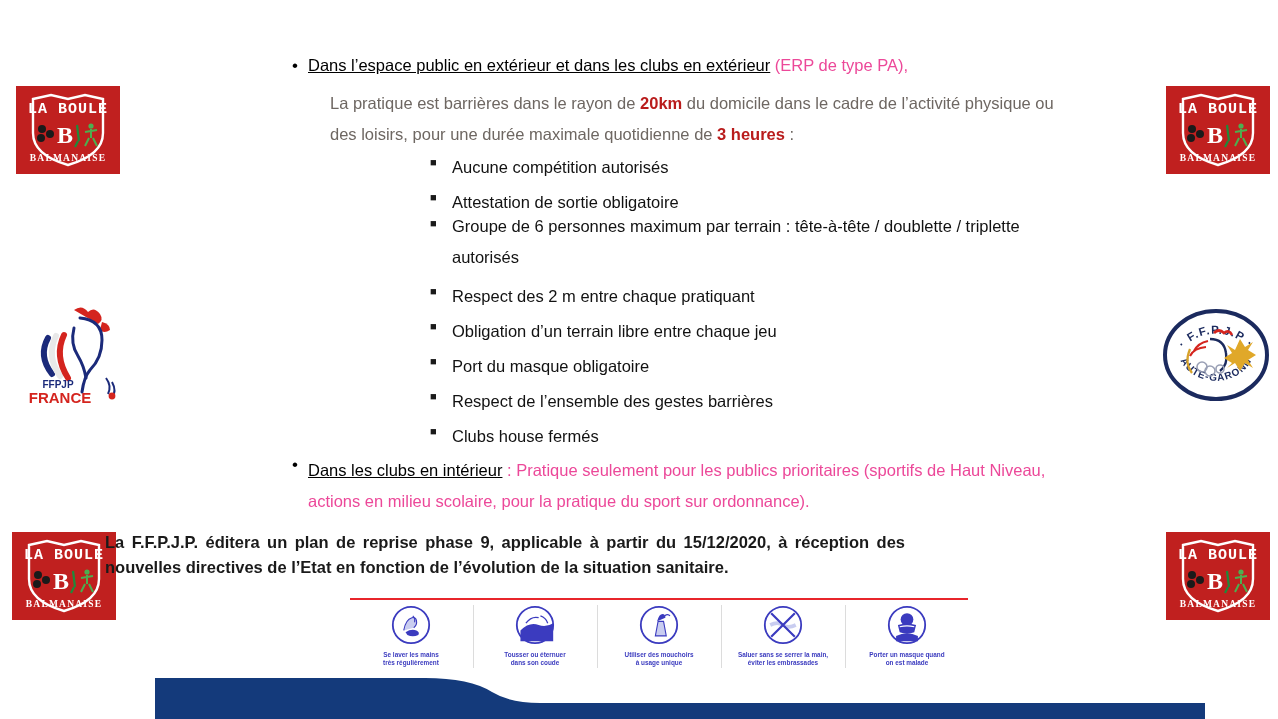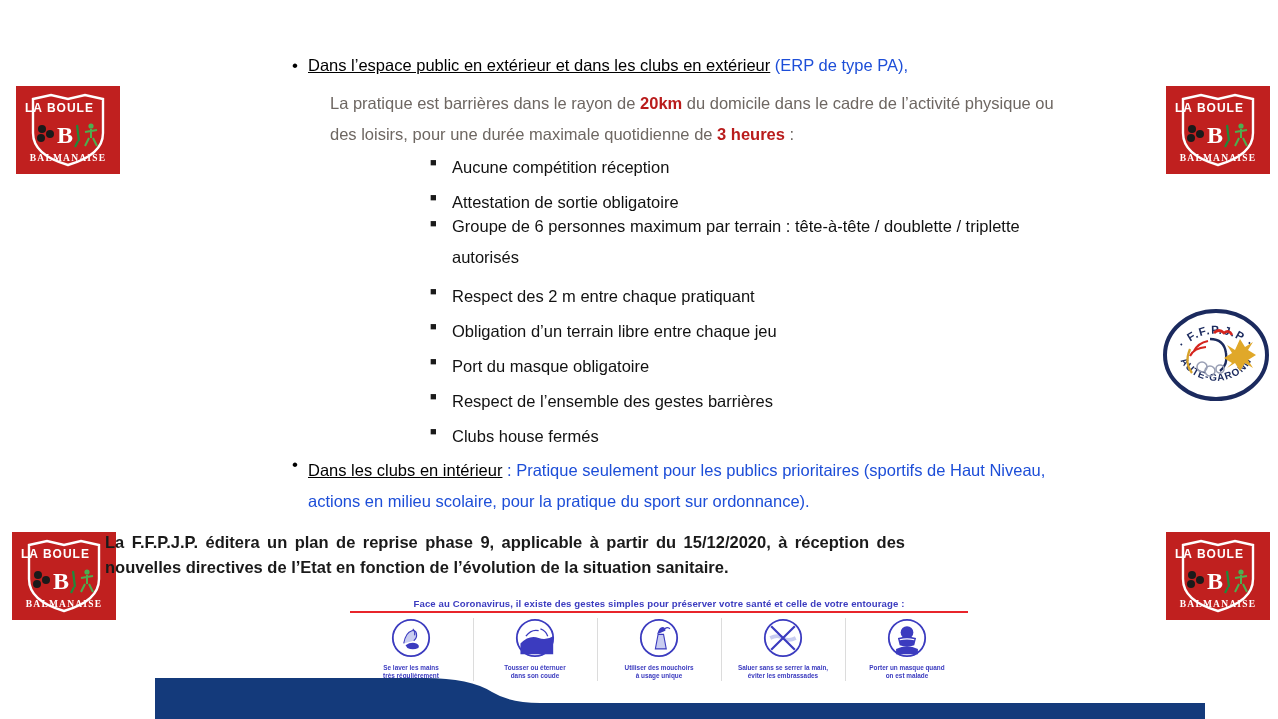--- a/index.html
+++ b/index.html
@@ -12,23 +12,23 @@
     -webkit-font-smoothing:antialiased;
   }
   .page{position:absolute;inset:0;}
 
   
   .logo{position:absolute;}
   .boule-logo{width:104px;height:88px;background:#c0201f;
     display:flex;align-items:center;justify-content:center;}
   .boule-inner{position:relative;width:86px;height:74px;}
   .shield{position:absolute;inset:0;}
-  .boule-top{position:absolute;top:8px;left:0;width:100%;
-    font-size:12px;font-weight:bold;color:#ffffff;letter-spacing:1px;
-    font-family:Liberation Sans, sans-serif;}
+  .boule-top{position:absolute;top:8px;left:0;width:100%;text-align:center;
+    font-size:15px;font-weight:bold;color:#ffffff;letter-spacing:1px;
+    font-family:Liberation Mono, monospace;}
   .boule-bottom{position:absolute;bottom:4px;left:0;width:100%;text-align:center;
     font-size:9.5px;font-weight:bold;color:#ffffff;letter-spacing:1.2px;
     font-family:"Liberation Serif",serif;}
   .boule-mid{position:absolute;top:26px;left:0;width:100%;height:30px;}
 
   .france-logo{width:112px;height:112px;}
   .hg-logo{width:108px;height:100px;}
 
   .doc-title{
     text-align:center;
@@ -38,21 +38,21 @@
     font-family:"Liberation Sans", sans-serif;
     letter-spacing:-0.2px;
     position:absolute;left:110px;top:9px;width:810px;
   }
 
   .bullet-row{position:absolute;display:flex;}
   .dot{width:16px;flex:0 0 16px;color:#000;font-size:17px;line-height:20px;text-align:left;}
   .sq{width:22px;flex:0 0 22px;color:#1a1a1a;font-size:11px;line-height:24px;}
 
   .lead{color:#000;font-weight:normal;text-decoration:underline;font-size:16.5px;}
-  .gray{color:#1d4ed8;font-size:16.5px;}
+  .gray{color:#ec4899;font-size:16.5px;}
   .body-txt{color:#6e6762;font-size:16.5px;line-height:31px;}
   .body-txt b{color:#b91c1c;font-weight:bold;}
   .sub-txt{color:#121212;font-size:16.5px;line-height:35px;}
 
   .concl{
     position:absolute;left:105px;top:530px;width:800px;
     font-size:16.5px;font-weight:bold;color:#1a1a1a;line-height:24.5px;
     text-align:justify;
   }
 
@@ -90,20 +90,35 @@
           <text x="40" y="24" font-size="24" font-family="Liberation Serif, serif" font-weight="bold" fill="#ffffff" text-anchor="middle">B</text>
           <path d="M52 6 L54 22 M53 22 L50 28" stroke="#1f8a3b" stroke-width="2.2" fill="none"></path>
           <circle cx="66" cy="7" r="2.6" fill="#4caf50"></circle>
           <path d="M66 10 L66 19 M60 13 L72 11 M64 19 L60 27 M68 19 L72 27" stroke="#4caf50" stroke-width="2" fill="none"></path>
         </svg>
       </div>
       <div class="boule-bottom">BALMANAISE</div>
     </div>
   </div>
 
+  <div class="logo france-logo" style="left:18px;top:298px;">
+    <svg viewBox="0 0 112 112" width="112" height="112">
+      <path d="M30 40 Q20 58 34 76" stroke="#1b2a7a" stroke-width="6" fill="none" stroke-linecap="round"></path>
+      <path d="M38 38 Q28 58 42 78" stroke="#e8e8e8" stroke-width="6" fill="none" stroke-linecap="round"></path>
+      <path d="M46 37 Q36 58 50 80" stroke="#d4241e" stroke-width="6" fill="none" stroke-linecap="round"></path>
+      <path d="M56 12 q8 -6 14 2 q6 -6 12 2 q4 6 -2 10" fill="#d4241e"></path>
+      <path d="M84 24 q8 2 8 8 q-6 4 -10 0" fill="#d4241e"></path>
+      <path d="M62 20 q22 2 22 22 q0 18 -12 30 q-6 7 -8 22" stroke="#1b2a7a" stroke-width="3" fill="none" stroke-linecap="round"></path>
+      <path d="M56 30 q-4 16 4 28 q6 10 8 22" stroke="#1b2a7a" stroke-width="3" fill="none" stroke-linecap="round"></path>
+      <path d="M88 80 q6 8 2 16 M94 84 q5 9 0 16" stroke="#1b2a7a" stroke-width="2" fill="none"></path>
+      <circle cx="94" cy="98" r="3.4" fill="#d4241e"></circle>
+      <text x="40" y="90" font-size="10" font-weight="bold" font-family="Liberation Sans, sans-serif" fill="#1b2a7a" text-anchor="middle">FFPJP</text>
+      <text x="42" y="105" font-size="15" font-weight="bold" font-family="Liberation Sans, sans-serif" fill="#d4241e" text-anchor="middle">FRANCE</text>
+    </svg>
+  </div>
 
   <div class="logo boule-logo" style="left:12px;top:532px;">
     <div class="boule-inner">
       <svg class="shield" viewBox="0 0 86 74">
         <path d="M8 6 L26 2 L43 6 L60 2 L78 6 L78 40 Q78 62 43 72 Q8 62 8 40 Z" fill="none" stroke="#ffffff" stroke-width="2.4"></path>
       </svg>
       <div class="boule-top">LA BOULE</div>
       <div class="boule-mid">
         <svg viewBox="0 0 86 30" width="86" height="30">
           <circle cx="17" cy="10" r="4" fill="#1a1a1a"></circle>
@@ -192,21 +207,21 @@
       <span class="lead">Dans l’espace public en extérieur et dans les clubs en extérieur</span><span class="gray"> (ERP de type PA),</span>
     </div>
   </div>
 
   <div class="body-txt" style="position:absolute;left:330px;top:88px;width:740px;">
     <span>La pratique est barrières dans le rayon de </span><b>20km</b><span> du domicile dans le cadre de l’activité physique ou des loisirs, pour une durée maximale quotidienne de </span><b>3 heures</b><span> :</span>
   </div>
 
   <div class="bullet-row" style="left:430px;top:150px;width:640px;">
     <div class="sq">■</div>
-    <div class="sub-txt" style="flex:1;">Aucune compétition réception</div>
+    <div class="sub-txt" style="flex:1;">Aucune compétition autorisés</div>
   </div>
   <div class="bullet-row" style="left:430px;top:185px;width:640px;">
     <div class="sq">■</div>
     <div class="sub-txt" style="flex:1;">Attestation de sortie obligatoire</div>
   </div>
   <div class="bullet-row" style="left:430px;top:211px;width:640px;">
     <div class="sq">■</div>
     <div class="sub-txt" style="flex:1;line-height:31px;">Groupe de 6 personnes maximum par terrain : tête-à-tête / doublette / triplette autorisés</div>
   </div>
   <div class="bullet-row" style="left:430px;top:279px;width:640px;">
@@ -233,21 +248,20 @@
   <div class="bullet-row" style="left:292px;top:455px;width:780px;">
     <div class="dot">•</div>
     <div style="flex:1;line-height:31px;">
       <span class="lead">Dans les clubs en intérieur</span><span class="gray"> : Pratique seulement pour les publics prioritaires (sportifs de Haut Niveau, actions en milieu scolaire, pour la pratique du sport sur ordonnance).</span>
     </div>
   </div>
 
   <div class="concl">La F.F.P.J.P. éditera un plan de reprise phase 9, applicable à partir du 15/12/2020, à réception des nouvelles directives de l’Etat en fonction de l’évolution de la situation sanitaire.</div>
 
   <div class="covid" style="left:348px;top:596px;width:622px;">
-    <div class="covid-head">Face au Coronavirus, il existe des gestes simples pour préserver votre santé et celle de votre entourage :</div>
     <div class="covid-rule"></div>
     <div class="covid-icons">
 
       <div class="covid-item">
         <svg viewBox="0 0 44 44" width="40" height="40">
           <circle cx="22" cy="22" r="20" fill="#ffffff" stroke="#3b3bbf" stroke-width="2"></circle>
           <path d="M14 28 q2 -12 9 -14 q4 -1 5 3 q1 5 -3 8" fill="#c9cdf0" stroke="#3b3bbf" stroke-width="1.2"></path>
           <path d="M16 30 q6 -4 12 -2 q4 2 2 5 q-6 3 -12 0 z" fill="#3b3bbf"></path>
           <path d="M24 12 q3 3 2 7" stroke="#3b3bbf" stroke-width="1.2" fill="none"></path>
         </svg>

